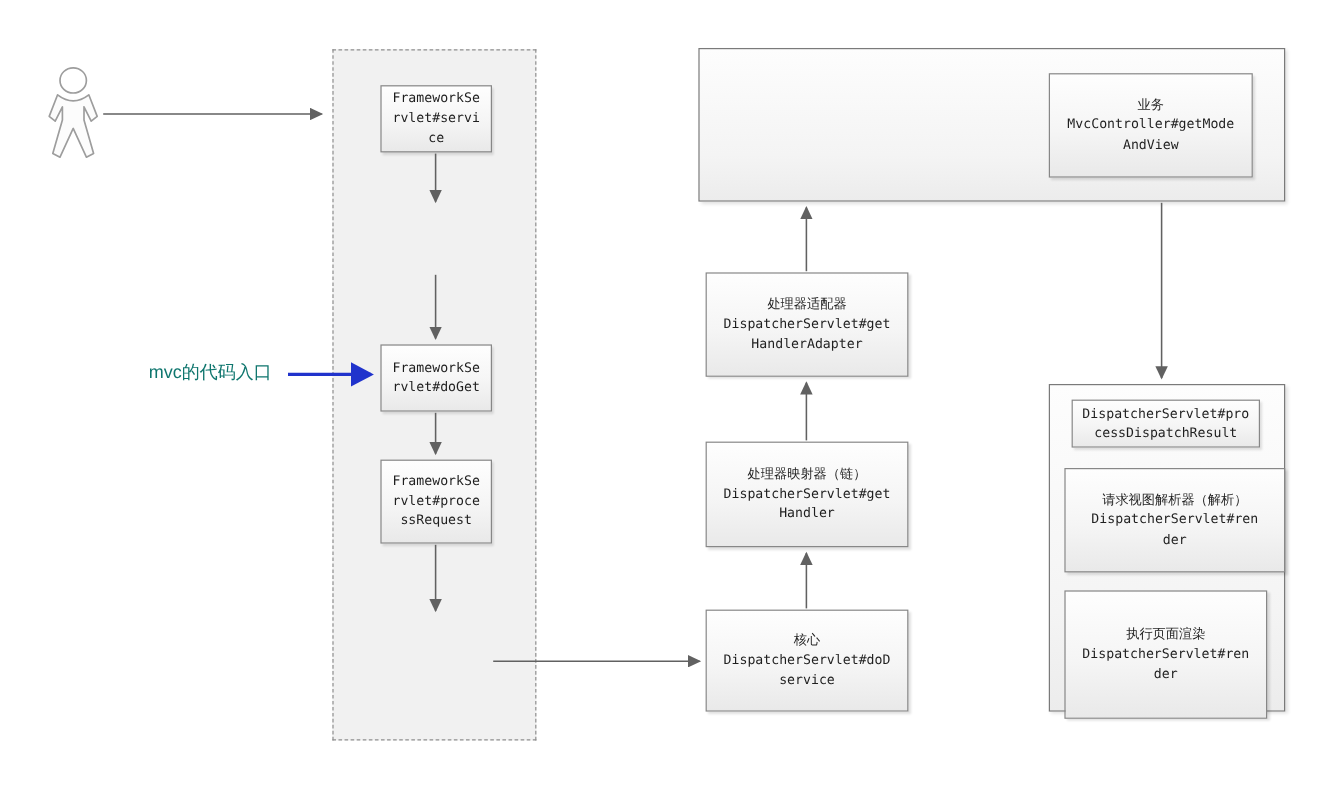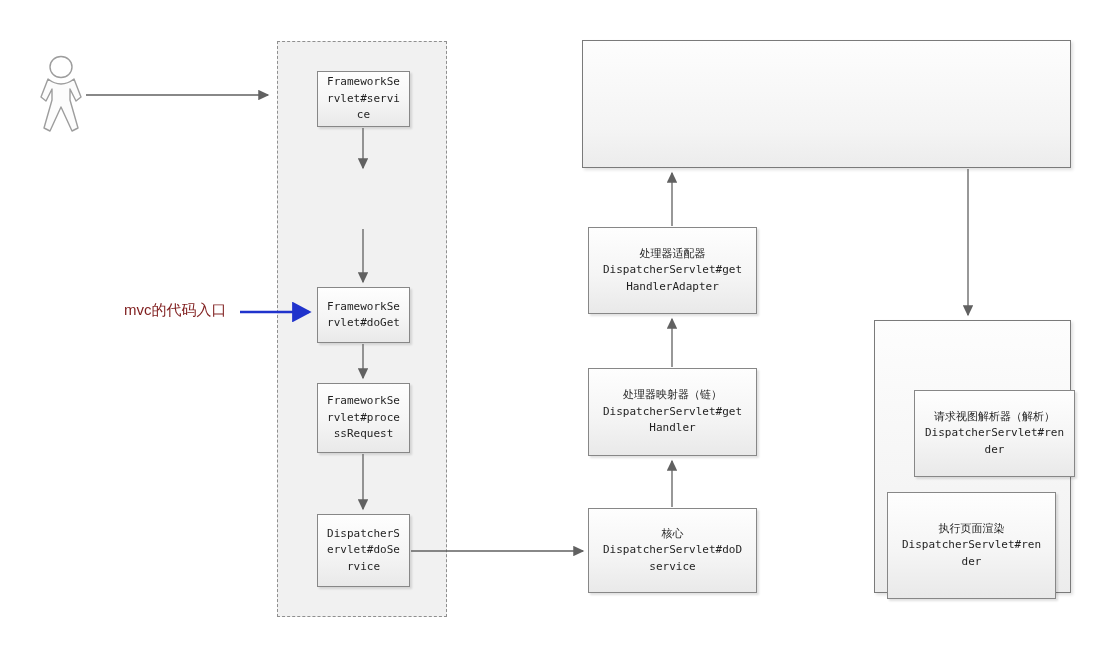--- a/index.html
+++ b/index.html
@@ -26,21 +26,21 @@
   }
   .dashed-box{
     position:absolute;box-sizing:border-box;
     border:1px dashed #8f8f8f;
     background:#f1f1f1;
     z-index:1;
   }
   .annot{
     position:absolute;
     font-family:"Liberation Sans","DejaVu Sans",sans-serif;
-    font-size:15px;color:#7f1d1d;z-index:4;white-space:nowrap;
+    font-size:15px;color:#0f766e;z-index:4;white-space:nowrap;
   }
   #arrow-layer{position:absolute;left:0;top:0;z-index:3;pointer-events:none;}
   #actor-icon{position:absolute;left:36px;top:50px;z-index:2;}
 </style>
 </head>
 <body>
 
 <div id="canvas">
 
   <svg id="actor-icon" width="50" height="90" viewBox="0 0 50 90">
@@ -51,40 +51,42 @@
   <div class="dashed-box" style="left:277px;top:41px;width:170px;height:576px;"></div>
 
   <div class="node" style="left:317px;top:71px;width:93px;height:56px;">FrameworkSe
 rvlet#servi
 ce</div>
   <div class="node" style="left:317px;top:287px;width:93px;height:56px;">FrameworkSe
 rvlet#doGet</div>
   <div class="node" style="left:317px;top:383px;width:93px;height:70px;">FrameworkSe
 rvlet#proce
 ssRequest</div>
-  <div class="node" style="left:317px;top:514px;width:93px;height:73px;">DispatcherS
-ervlet#doSe
-rvice</div>
 
   <div class="annot" style="left:124px;top:301px;">mvc的代码入口</div>
 
   <div class="node" style="left:588px;top:508px;width:169px;height:85px;">核心
 DispatcherServlet#doD
 service</div>
   <div class="node" style="left:588px;top:368px;width:169px;height:88px;">处理器映射器（链）
 DispatcherServlet#get
 Handler</div>
   <div class="node" style="left:588px;top:227px;width:169px;height:87px;">处理器适配器
 DispatcherServlet#get
 HandlerAdapter</div>
 
   <div class="container-box" style="left:582px;top:40px;width:489px;height:128px;"></div>
+  <div class="node" style="left:874px;top:61px;width:170px;height:87px;">业务
+MvcController#getMode
+AndView</div>
 
   <div class="container-box" style="left:874px;top:320px;width:197px;height:273px;"></div>
-  <div class="node" style="left:887px;top:390px;width:161px;height:87px;margin-left:27px;">请求视图解析器（解析）
+  <div class="node" style="left:893px;top:333px;width:157px;height:40px;">DispatcherServlet#pro
+cessDispatchResult</div>
+  <div class="node" style="left:887px;top:390px;width:184px;height:87px;">请求视图解析器（解析）
 DispatcherServlet#ren
 der</div>
   <div class="node" style="left:887px;top:492px;width:169px;height:107px;">执行页面渲染
 DispatcherServlet#ren
 der</div>
 
   <svg id="arrow-layer" width="1111" height="657" viewBox="0 0 1111 657">
     <defs>
       <marker id="ah" markerWidth="10" markerHeight="8" refX="7.5" refY="4" orient="auto">
         <path d="M0,0 L8.5,4 L0,8 Z" fill="#616161"></path>

